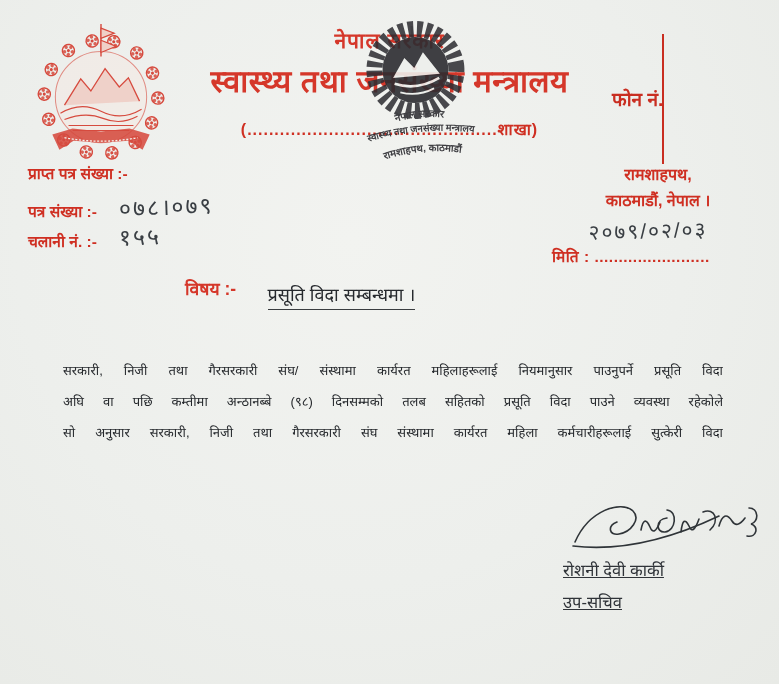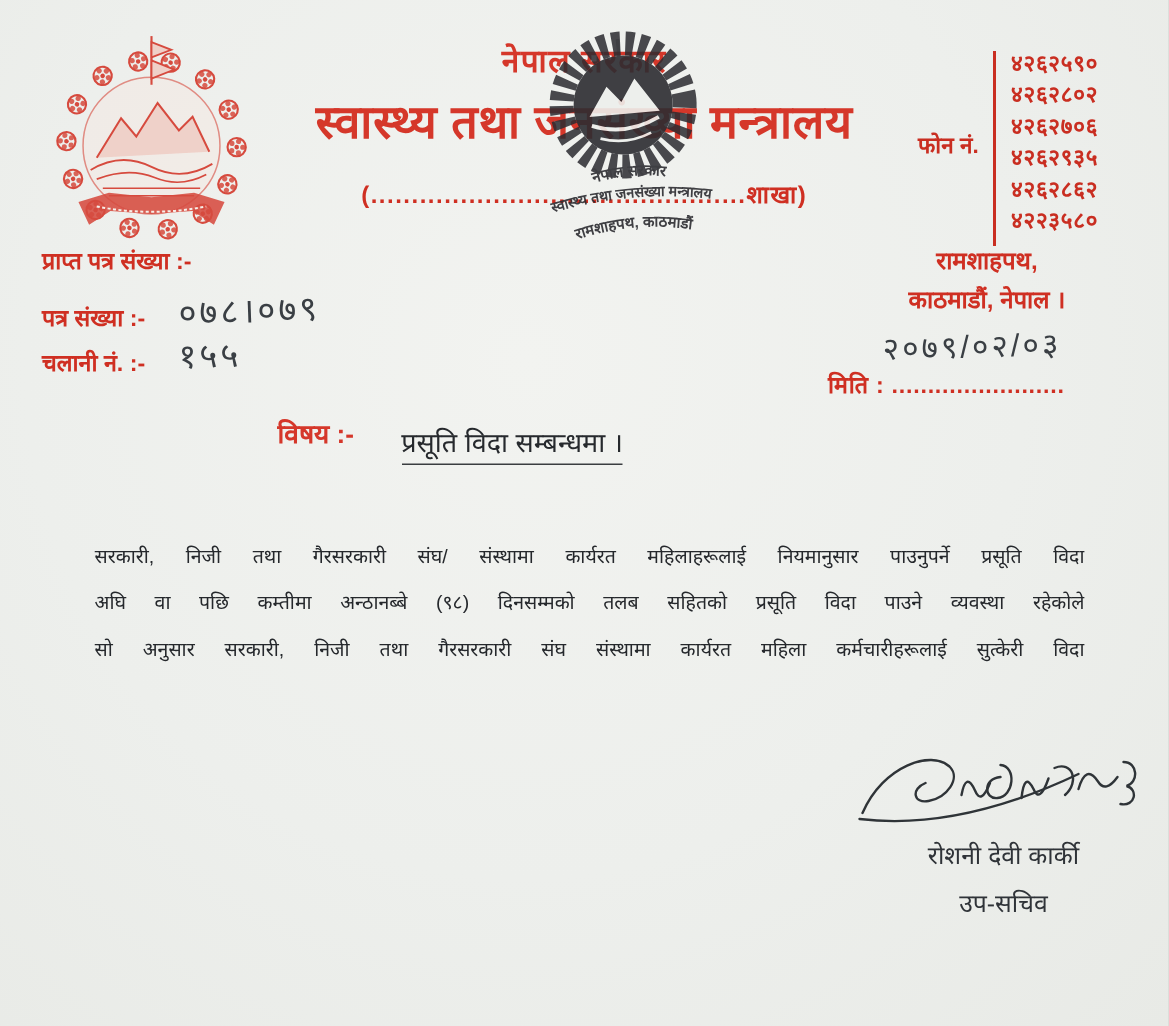--- a/index.html
+++ b/index.html
@@ -9,21 +9,21 @@
     font-family:"Liberation Sans","DejaVu Sans",sans-serif;
   }
   
   .emblem{position:absolute;left:30px;top:20px;width:142px;height:142px;color:#d4392c;}
   .head-center{position:absolute;left:0;right:0;top:26px;text-align:center;pointer-events:none;}
   .govt{font-size:21px;font-weight:bold;color:#d5372a;letter-spacing:1px;}
   .ministry{font-size:31px;font-weight:bold;color:#d5372a;margin-top:5px;letter-spacing:.5px;}
   .branch{font-size:16px;font-weight:bold;color:#cf2f22;margin-top:17px;letter-spacing:1px;}
   .stamp{position:absolute;left:320px;top:18px;width:192px;height:152px;opacity:.9;}
   .phone{position:absolute;left:612px;top:28px;width:165px;height:140px;}
-  .phone-label{position:absolute;left:0px;top:58px;font-size:15px;font-weight:bold;color:#c92e21;}
+  .phone-label{position:absolute;left:0px;top:58px;font-size:19px;font-weight:bold;color:#c92e21;}
   .phone-rule{position:absolute;left:50px;top:6px;height:130px;border-left:2px solid #c92e21;}
   .phone-nums{position:absolute;left:62px;top:4px;font-size:15px;font-weight:bold;color:#c92e21;letter-spacing:.5px;}
   .phone-nums div{line-height:21px;}
   
   .ref-left{position:absolute;left:28px;top:162px;color:#cf2f22;font-weight:bold;font-size:15.5px;}
   .ref-left .row{height:30px;white-space:nowrap;}
   .hand{font-family:"DejaVu Sans",sans-serif;font-weight:normal;color:#3a3f44;
         display:inline-block;font-size:23px;transform:rotate(-2deg) translateY(-2px);letter-spacing:2px;}
   .ref-left .row .hand{margin-left:18px;}
   .ref-right{position:absolute;left:542px;top:162px;width:232px;color:#cf2f22;font-weight:bold;font-size:16px;}
@@ -34,21 +34,21 @@
   
   .subject{position:absolute;left:163px;top:276px;white-space:nowrap;}
   .subject-label{display:inline-block;font-size:17.5px;font-weight:bold;color:#d5372a;margin-left:22px;}
   .subject-text{display:inline-block;margin-left:27px;position:relative;top:6px;
                 font-size:18px;color:#26292d;border-bottom:1.5px solid #3a3d40;padding-bottom:3px;}
   
   .bodytext{position:absolute;left:63px;top:355px;width:660px;color:#25282c;font-size:13px;}
   .bline{line-height:31px;white-space:nowrap;}
   .bline.just{text-align:justify;text-align-last:justify;white-space:normal;height:31px;overflow:hidden;}
   
-  .sig{position:absolute;left:563px;top:498px;width:212px;text-align:center;color:#2f3338;}
+  .sig{position:absolute;left:563px;top:498px;width:212px;color:#2f3338;text-decoration:underline;}
   .sig svg{display:block;margin:0 auto;}
   .sig-name{font-size:16.5px;margin-top:2px;}
   .sig-title{font-size:16.5px;margin-top:9px;}
 </style>
 </head>
 <body>
 
 <div class="page">
 
   <svg class="emblem" viewBox="0 0 140 140">
@@ -116,28 +116,20 @@
       </text>
       <text font-size="10" font-weight="bold" text-anchor="middle" stroke="none">
         <textPath href="#sa3" startOffset="50%">रामशाहपथ, काठमाडौं</textPath>
       </text>
     </g>
   </svg>
 
   <div class="phone">
     <div class="phone-label">फोन नं.</div>
     <div class="phone-rule"></div>
-    <div class="phone-nums">
-      <div>४२६२५९०</div>
-      <div>४२६२८०२</div>
-      <div>४२६२७०६</div>
-      <div>४२६२९३५</div>
-      <div>४२६२८६२</div>
-      <div>४२२३५८०</div>
-    </div>
   </div>
 
   <div class="ref-left">
     <div class="row">
       <span>प्राप्त पत्र संख्या :-</span>
     </div>
     <div class="row">
       <span>पत्र संख्या :-</span>
       <span class="hand">०७८।०७९</span>
     </div>

